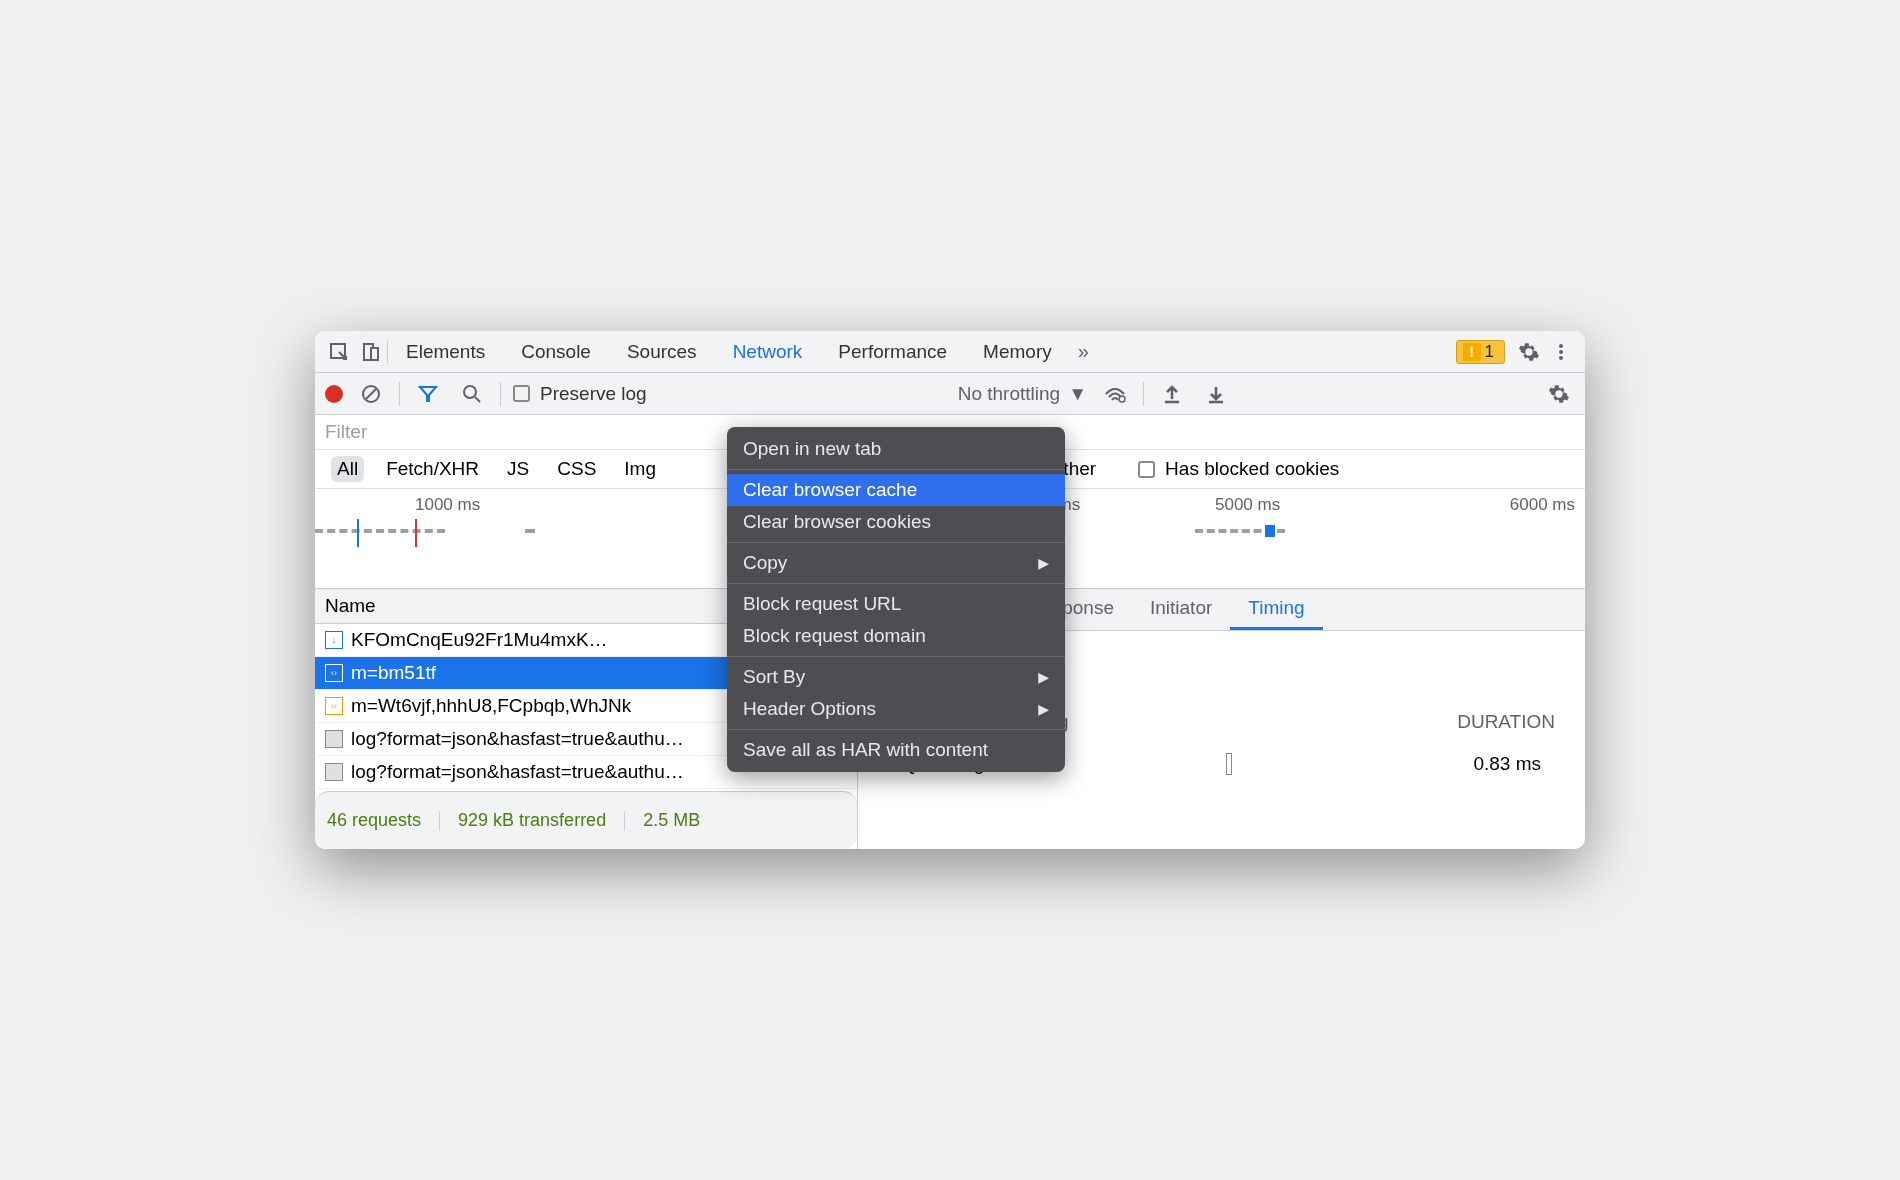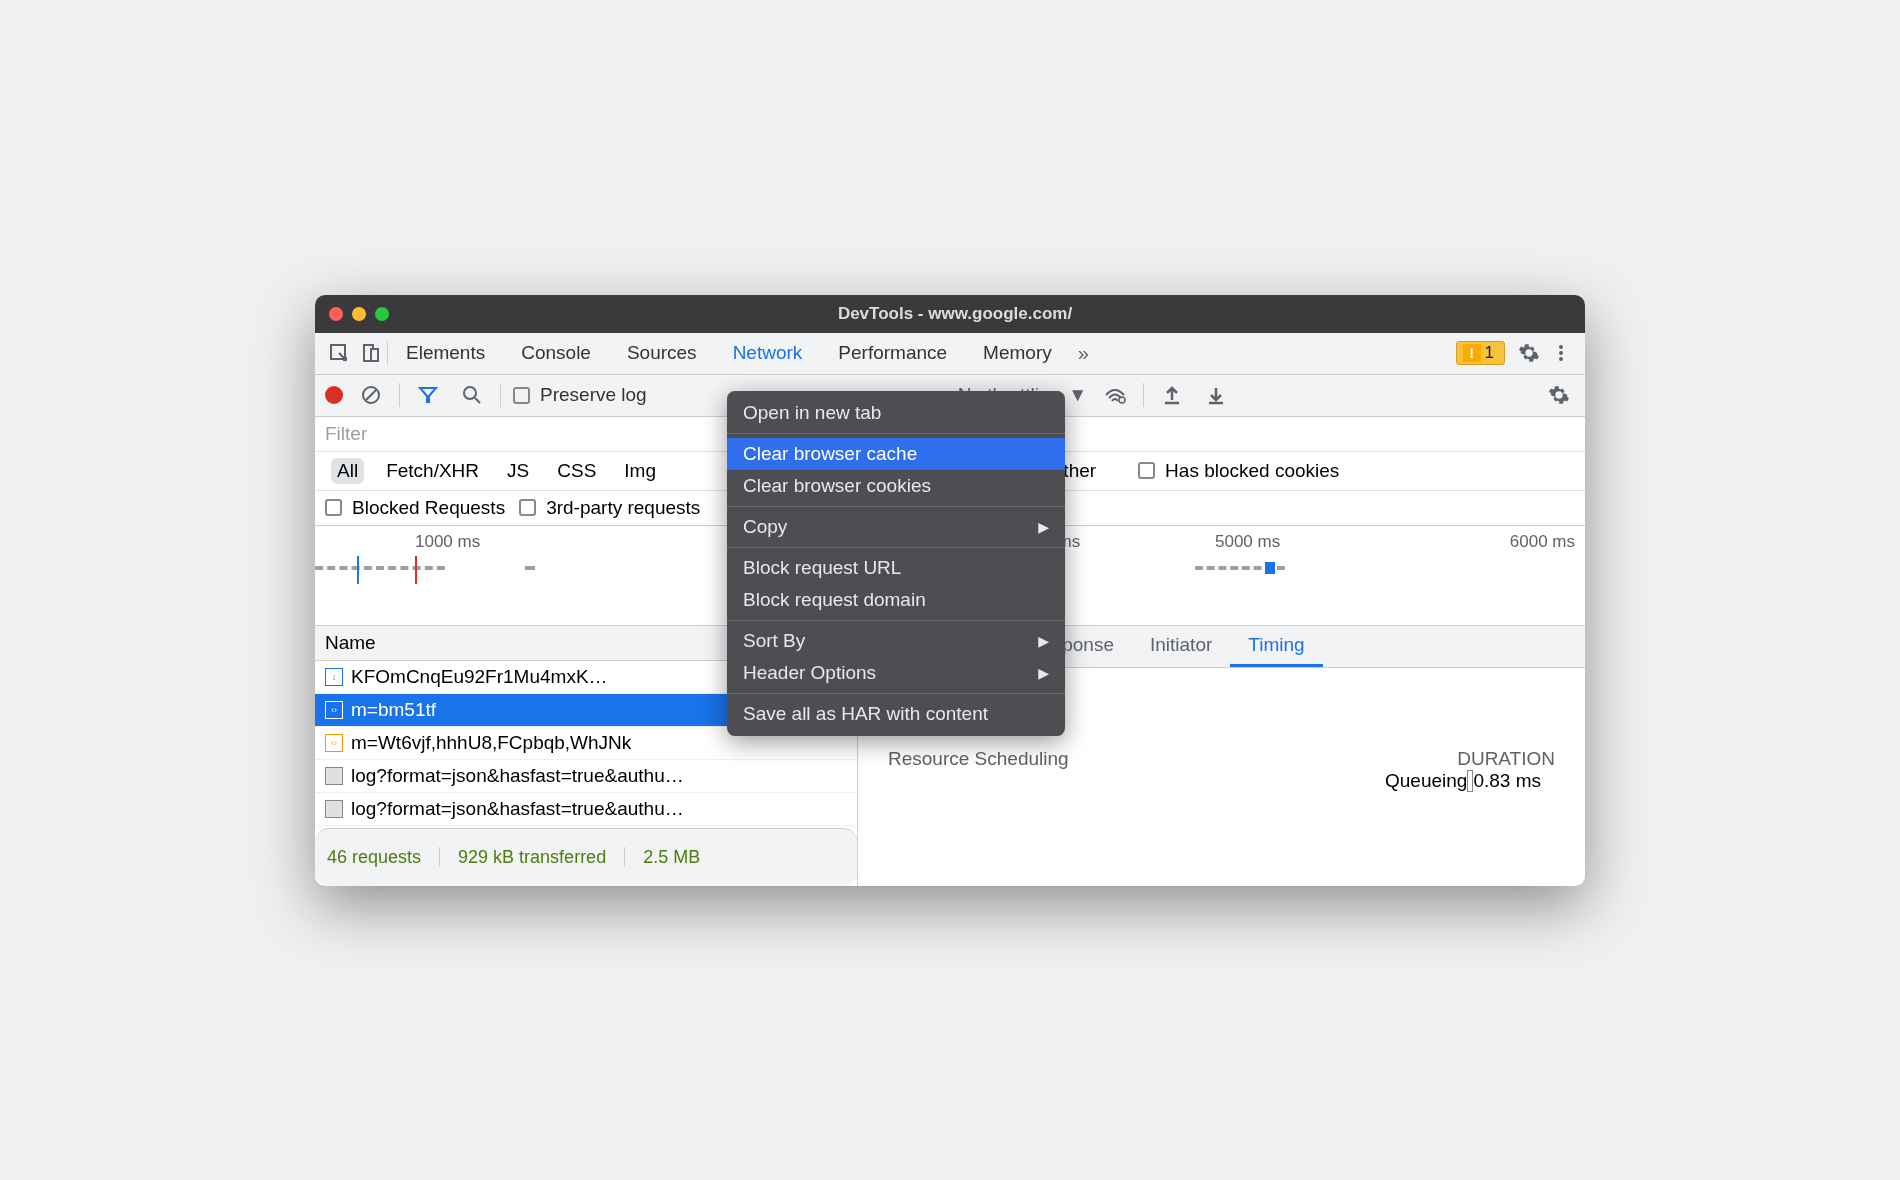--- a/index.html
+++ b/index.html
@@ -53,45 +53,36 @@
 
 .statusbar { display: flex; align-items: center; gap: 18px; padding: 18px 12px; border-top: 1px solid #cacdd1; background: #f1f3f4; font-size: 18px; color: #4d7c0f; border-radius: 14px; }
 .sdiv { width: 1px; height: 20px; background: #cacdd1; }
 
 .rightpanel { flex: 1; display: flex; flex-direction: column; }
 .subtabs { display: flex; border-bottom: 1px solid #cacdd1; background: #f1f3f4; }
 .subtab { padding: 8px 18px; font-size: 19px; color: #5f6368; cursor: pointer; }
 .subtab.active { color: #1a73e8; border-bottom: 3px solid #1a73e8; }
 .timing { padding: 30px 30px; font-size: 19px; }
 .schedhead { display: flex; justify-content: space-between; color: #5f6368; margin-top: 28px; }
-.schedrow { display: flex; justify-content: flex-end; margin-top: 0; padding: 0 14px; }
+.schedrow { display: flex; justify-content: space-between; margin-top: 20px; padding: 0 14px; }
 .qbar { width: 6px; height: 22px; border: 1px solid #888; }
 
 .ctxmenu { position: absolute; top: 96px; left: 412px; width: 338px; background: #4d4e52; color: #e8e8e8; border-radius: 8px; padding: 6px 0; font-size: 19px; box-shadow: 0 6px 24px rgba(0,0,0,0.4); z-index: 100; }
 .ctxitem { padding: 5px 16px; cursor: pointer; display: flex; justify-content: space-between; align-items: center; }
 .ctxitem.hl { background: #2f6fed; color: #fff; }
 .ctxsep { height: 1px; background: #6a6b6e; margin: 4px 0; }
 .chev { font-size: 14px; }
 
 svg { display: block; }
 </style>
 </head>
 <body>
 
 <div class="window">
 
-  <div class="titlebar">
-    <div class="traffic">
-      <div class="dot red"></div>
-      <div class="dot yellow"></div>
-      <div class="dot green"></div>
-    </div>
-    <div class="title">DevTools - www.google.com/</div>
-    <div style="width:50px"></div>
-  </div>
 
   <div class="tabs">
     <div class="icon-btn">
       <svg width="20" height="20" viewBox="0 0 20 20">
           <rect x="2" y="2" width="14" height="14" fill="none" stroke="#5f6368" stroke-width="2"></rect>
           <path d="M10 10 L17 17 M14 17 L17 17 L17 14" stroke="#5f6368" stroke-width="2" fill="none"></path>
         </svg>
     </div>
     <div class="icon-btn">
       <svg width="20" height="20" viewBox="0 0 20 20">
@@ -195,30 +186,20 @@
     <div class="typepill" style="visibility:hidden">WS</div>
     <div class="typepill" style="margin-left:-40px">n</div>
     <div class="typepill">Manifest</div>
     <div class="typepill">Other</div>
     <div class="opt" style="margin-left:20px">
       <div class="checkbox"></div>
       <span>Has blocked cookies</span>
     </div>
   </div>
 
-  <div class="optrow">
-    <div class="opt">
-      <div class="checkbox"></div>
-      <span>Blocked Requests</span>
-    </div>
-    <div class="opt">
-      <div class="checkbox"></div>
-      <span>3rd-party requests</span>
-    </div>
-  </div>
 
   <div class="timeline">
     <div class="tlabel" style="left:100px">1000 ms</div>
     <div class="tlabel" style="left:700px">4000 ms</div>
     <div class="tlabel" style="left:900px">5000 ms</div>
     <div class="tlabel" style="right:10px">6000 ms</div>
     <div style="position:absolute;top:40px;left:0;width:130px;border-top:4px dashed #9aa0a6"></div>
     <div style="position:absolute;top:30px;left:42px;width:2px;height:28px;background:#1a73e8"></div>
     <div style="position:absolute;top:30px;left:100px;width:2px;height:28px;background:#d93025"></div>
     <div style="position:absolute;top:40px;left:210px;width:10px;border-top:4px dashed #9aa0a6"></div>

